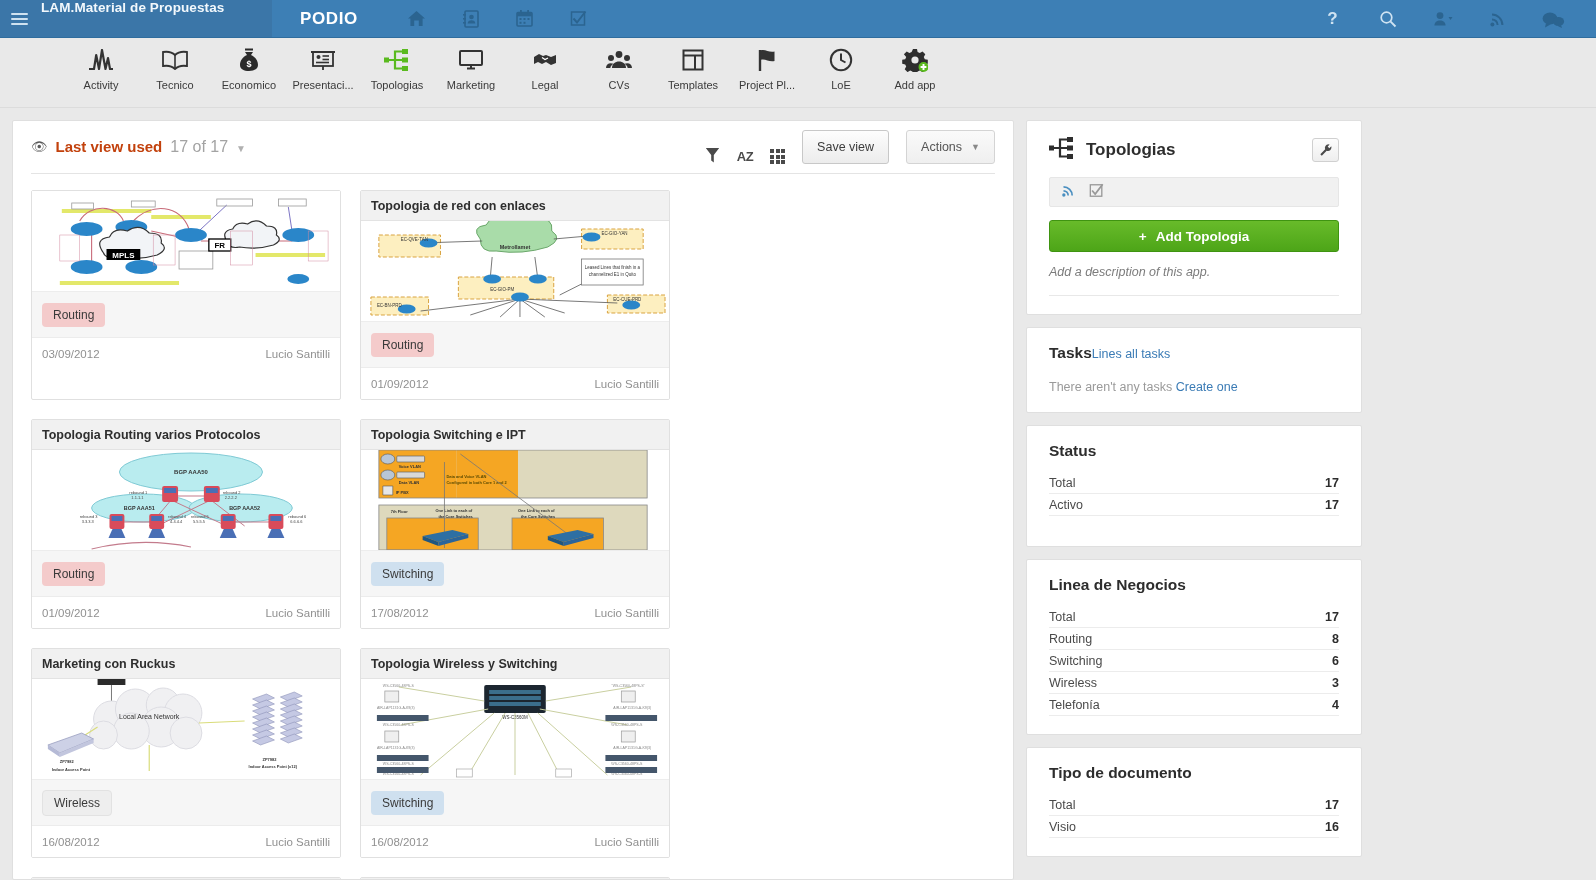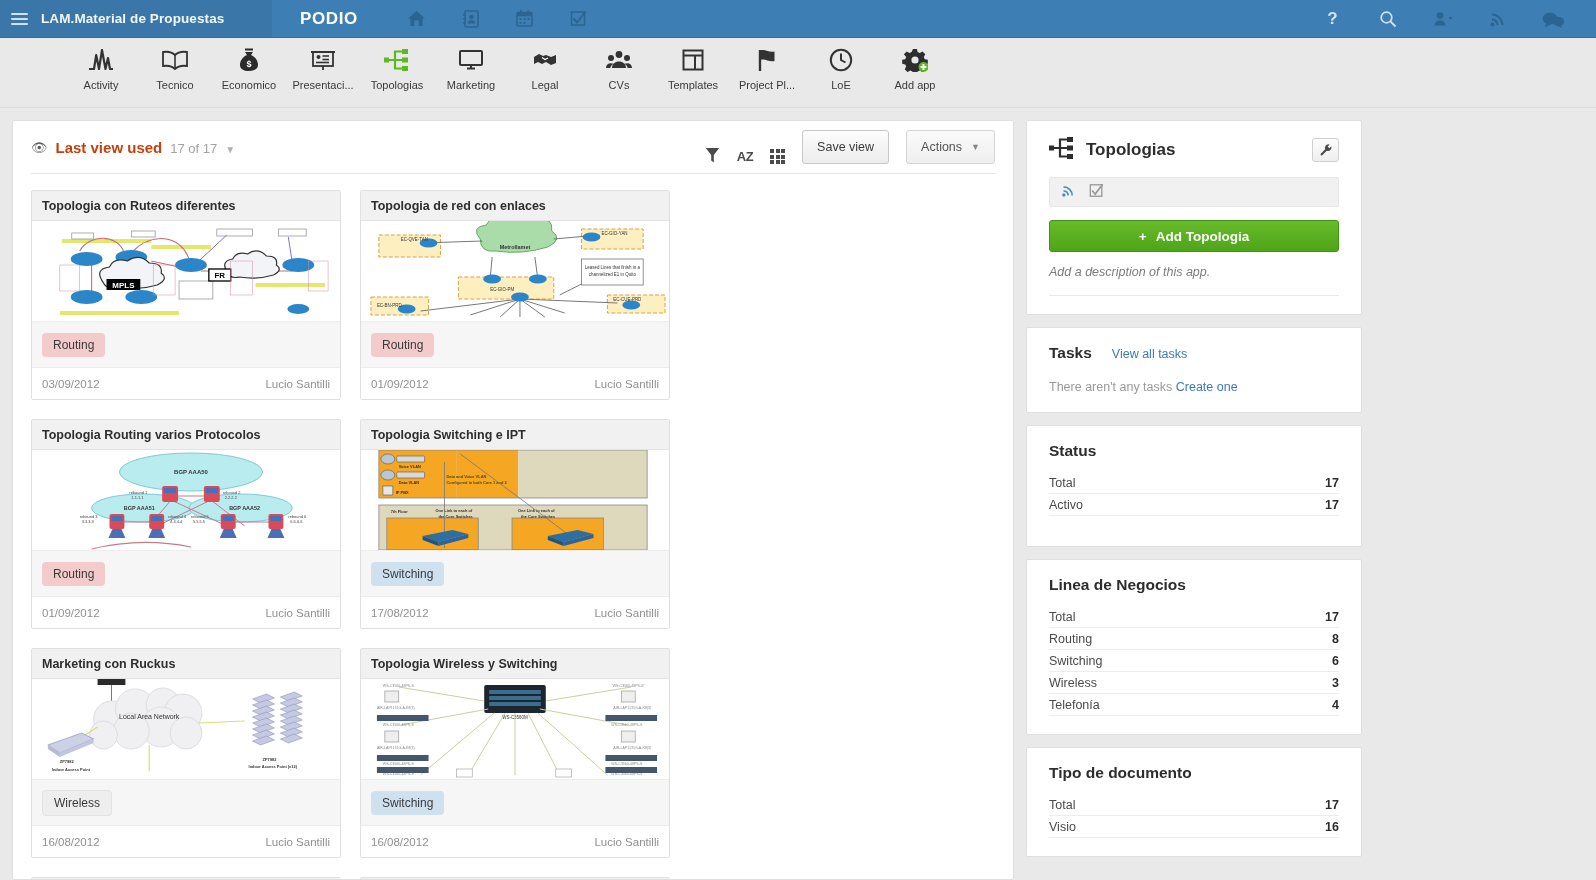--- a/index.html
+++ b/index.html
@@ -16,21 +16,20 @@
     height: 38px;
     background: #3d7fb5;
     display: flex;
     align-items: stretch;
     border-bottom: 1px solid #2f6d9e;
   }
   .topbar-left {
     width: 272px;
     background: #3b76a8;
     display: flex;
-    align-items: center;
     gap: 13px;
     padding-left: 11px;
   }
   .hamburger { display: flex; flex-direction: column; justify-content: center; gap: 3px; cursor: pointer; }
   .hamburger i { display: block; width: 17px; height: 2px; background: #cfe2f0; border-radius: 1px; }
   .workspace-name {
     color: #f2f8fc; font-size: 13.5px; font-weight: bold;
     letter-spacing: .1px; white-space: nowrap;
   }
   .brand {
@@ -78,21 +77,21 @@
     border: 1px solid #dfdfdf; border-radius: 2px;
     height: 760px; overflow: hidden;
   }
   .view-toolbar {
     height: 52px; display: flex; align-items: center;
     padding: 0 18px 0 18px;
   }
   .view-left { display: flex; align-items: baseline; gap: 8px; }
   .eye-icon { color: #5a5a5a; font-size: 13px; position: relative; top: -1px; }
   .view-title { font-size: 15px; font-weight: bold; color: #c2410c; }
-  .view-count { font-size: 13px; color: #a3a3a3; }
+  .view-count { font-size: 16px; color: #a3a3a3; }
   .caret-sm { font-size: 10px; color: #b0b0b0; }
   .view-right { margin-left: auto; display: flex; align-items: flex-end; gap: 17px; }
   .tb-icon { cursor: pointer; display: flex; align-items: center; justify-content: center; }
   .az { font-size: 13px; font-weight: bold; color: #4a4a4a; letter-spacing: -0.5px; cursor: pointer; }
   .grid-icon { display: grid; grid-template-columns: repeat(3, 4px); grid-template-rows: repeat(3, 4px); gap: 1.5px; cursor: pointer; }
   .grid-icon i { background: #4a4a4a; display: block; }
   .btn {
     font-size: 12.5px; color: #3c3c3c; padding: 9px 14px;
     border: 1px solid #c8c8c8; border-radius: 3px;
     background: linear-gradient(#fdfdfd, #ececec);
@@ -158,21 +157,21 @@
     background: linear-gradient(#68bb2a, #4da518);
     border: 1px solid #3f9411; border-radius: 3px;
     color: #fff; font-size: 13.5px; font-weight: bold;
     display: flex; align-items: center; justify-content: center; gap: 9px;
     cursor: pointer;
   }
   .app-desc { margin-top: 13px; font-size: 12.5px; color: #7c7c7c; font-style: italic; }
   .app-rule { margin-top: 16px; height: 1px; background: #e8e8e8; }
 
   .panel-title { font-size: 15.5px; font-weight: bold; color: #2d2d2d; }
-  .tasks-head { display: flex; align-items: baseline; gap: 20px; }
+  .tasks-head { display: flex; align-items: baseline; gap: 0; }
   .link { color: #3a7bb5; font-size: 12.5px; cursor: pointer; }
   .tasks-empty { margin-top: 18px; font-size: 12.5px; color: #9a9a9a; }
   .tasks-empty .link { font-size: 12.5px; }
 
   .stat-rows { margin-top: 12px; }
   .stat-row {
     display: flex; align-items: center; justify-content: space-between;
     height: 22px; border-bottom: 1px solid #ececec;
     font-size: 12.5px; color: #4a4a4a;
   }
@@ -436,23 +435,20 @@
           <span>Actions</span>
           <span style="font-size:9px;color:#888;">▼</span>
         </button>
       </div>
     </div>
     <div class="toolbar-rule"></div>
 
     <div class="cards">
 
       <div class="card">
-        <div class="card-head">
-          <span class="card-title">Topologia con Ruteos diferentes</span>
-        </div>
         <div class="card-thumb">
           <svg viewBox="0 0 310 100" preserveAspectRatio="none">
             <rect width="310" height="100" fill="#fff"></rect>
             <rect x="30" y="18" width="90" height="4" fill="#e3e86a"></rect>
               <rect x="225" y="62" width="70" height="4" fill="#e3e86a"></rect>
               <rect x="28" y="90" width="120" height="4" fill="#e3e86a"></rect>
             <rect x="120" y="24" width="60" height="4" fill="#e3e86a"></rect>
             <g stroke="#c86a78" stroke-width="1.1" fill="none">
               <path d="M48 30 C58 12 86 14 92 30"></path>
                 <path d="M100 32 C120 10 150 14 158 38"></path>
@@ -884,21 +880,21 @@
         <span>Add Topologia</span>
       </div>
 
       <div class="app-desc">Add a description of this app.</div>
       <div class="app-rule"></div>
     </div>
 
     <div class="panel">
       <div class="tasks-head">
         <span class="panel-title">Tasks</span>
-        <span class="link">View all tasks</span>
+        <span class="link">Lines all tasks</span>
       </div>
       <div class="tasks-empty">
         <span>There aren't any tasks</span>
         <span class="link">Create one</span>
       </div>
     </div>
 
     <div class="panel status-panel">
       <div class="panel-title">Status</div>
       <div class="stat-rows">

